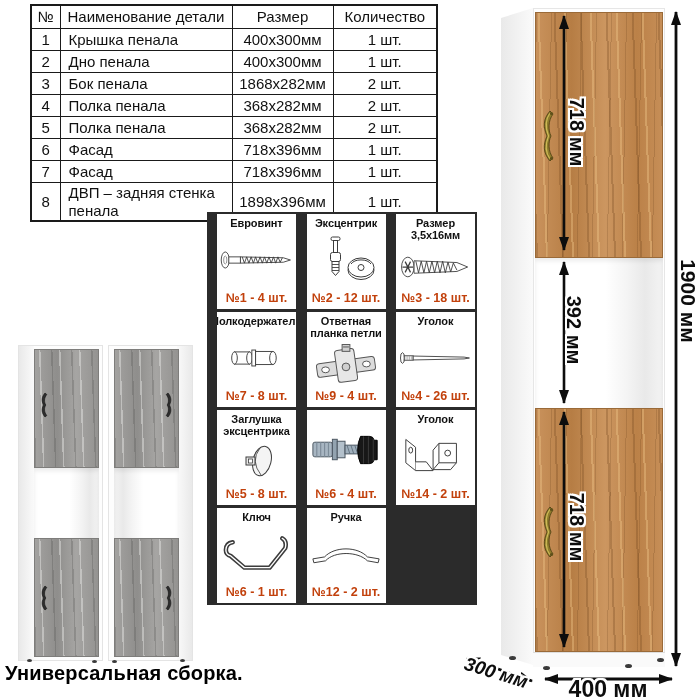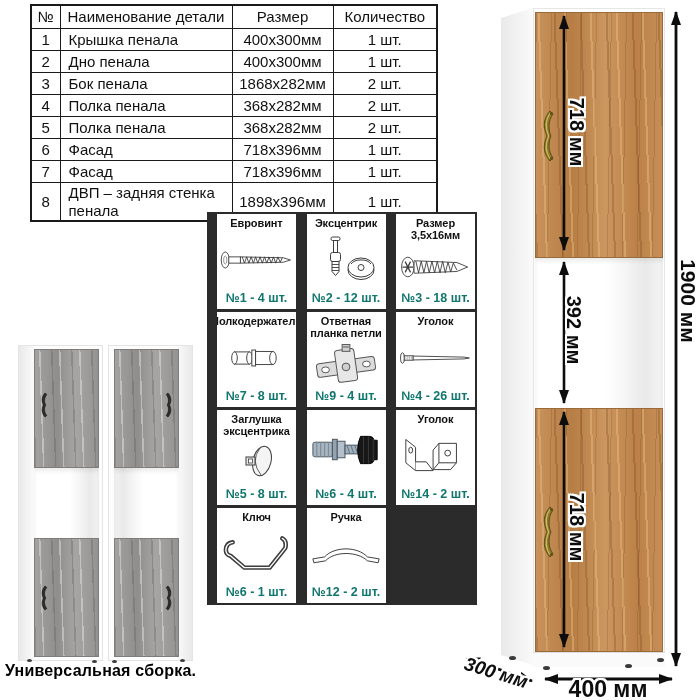--- a/index.html
+++ b/index.html
@@ -18,21 +18,21 @@
 
   
   .hw-grid { position:absolute; left:207px; top:212px; width:270px; height:393px;
              display:grid; grid-template-columns:repeat(3,1fr); grid-template-rows:repeat(4,1fr);
              gap:2.5px; background:#2b2b2b; border:2.5px solid #2b2b2b; box-sizing:border-box; }
   .hw-cell { background:#fff; display:flex; flex-direction:column; align-items:center;
              padding:3px 2px 2px 2px; overflow:hidden;margin-left:8px; }
   .hw-title { font-weight:bold; font-size:11px; text-align:center; line-height:1.12;
               letter-spacing:-0.1px; color:#111; }
   .hw-icon { flex:1; width:100%; display:flex; align-items:center; justify-content:center; }
-  .hw-count { font-weight:bold; font-size:12.5px; color:#0f766e; margin-bottom:2px; white-space:nowrap; }
+  .hw-count { font-weight:bold; font-size:12.5px; color:#c2410c; margin-bottom:2px; white-space:nowrap; }
 
   
   .oak {
     background-color:#c18a53;
     background-image:
       repeating-linear-gradient(88deg, rgba(109,66,27,0.28) 0 2px, rgba(0,0,0,0) 2px 10px,
         rgba(240,199,138,0.40) 10px 12px, rgba(0,0,0,0) 12px 26px),
       repeating-linear-gradient(91deg, rgba(84,48,14,0.18) 0 1px, rgba(0,0,0,0) 1px 15px),
       linear-gradient(90deg,#c9925c 0%,#b67d44 28%,#cc9660 55%,#bb8148 80%,#c68e57 100%);
     border:1px solid #9a6a38; box-sizing:border-box;
@@ -56,21 +56,21 @@
     text-shadow:-2px -2px 0 #fff, 2px -2px 0 #fff, -2px 2px 0 #fff, 2px 2px 0 #fff,
                  0 -2px 0 #fff, 0 2px 0 #fff, -2px 0 0 #fff, 2px 0 0 #fff; }
   #lbl-718-top   { left:576px; top:132px; transform:translate(-50%,-50%) rotate(90deg); font-size:20px; }
   #lbl-392       { left:573px; top:330px; transform:translate(-50%,-50%) rotate(90deg); font-size:20px; }
   #lbl-718-bot   { left:576px; top:527px; transform:translate(-50%,-50%) rotate(90deg); font-size:20px; }
   #lbl-1900      { left:688px; top:301px; transform:translate(-50%,-50%) rotate(90deg); font-size:21px; }
   #lbl-400       { left:608px; top:689px; transform:translate(-50%,-50%); font-size:23px; }
   #lbl-300       { left:496px; top:673px; transform:translate(-50%,-50%) rotate(17deg);
                    font-size:19px; font-style:italic; }
 
-  .caption { position:absolute; left:5px; top:662px; font-size:16px; font-weight:bold;
+  .caption { position:absolute; left:5px; top:662px; font-size:20px; font-weight:bold;
              color:#000; letter-spacing:0.2px; }
   .dims-layer { position:absolute; left:0; top:0; pointer-events:none; }
 </style>
 </head>
 <body>
 
 <div class="page">
 
   <table class="parts-table">
     <colgroup>

